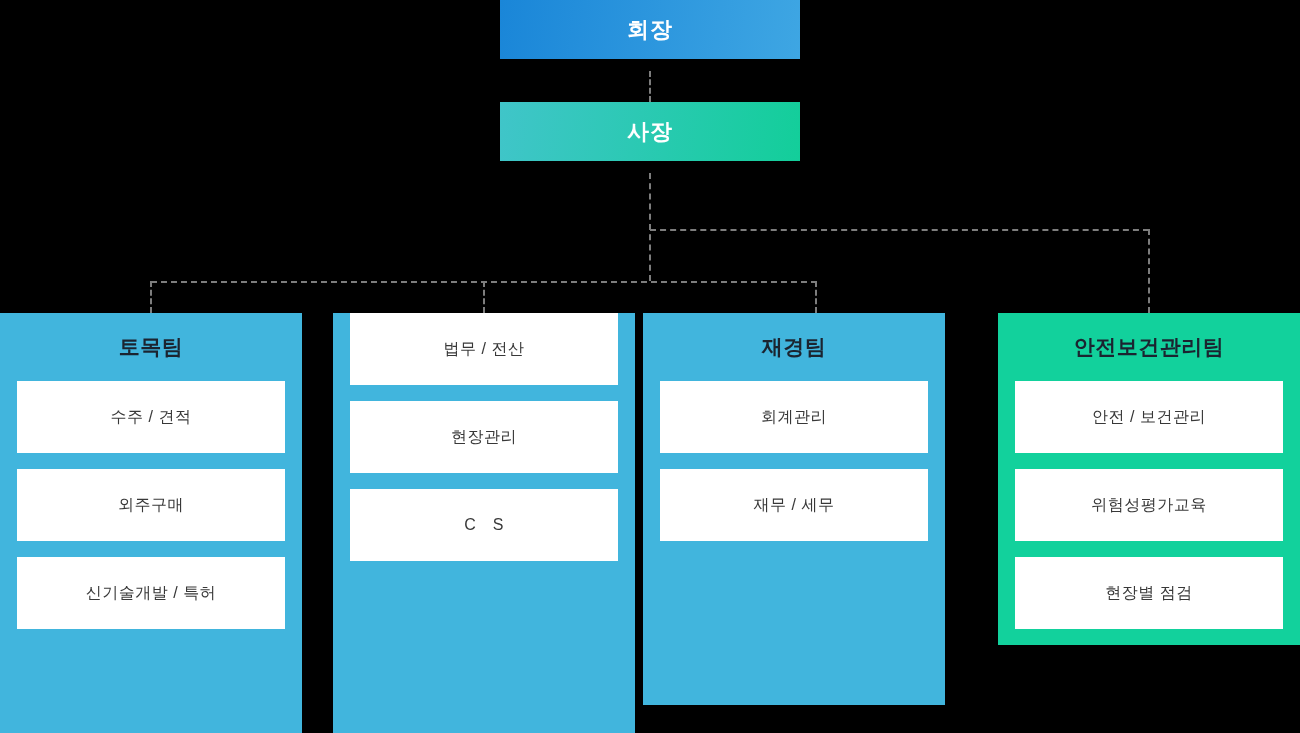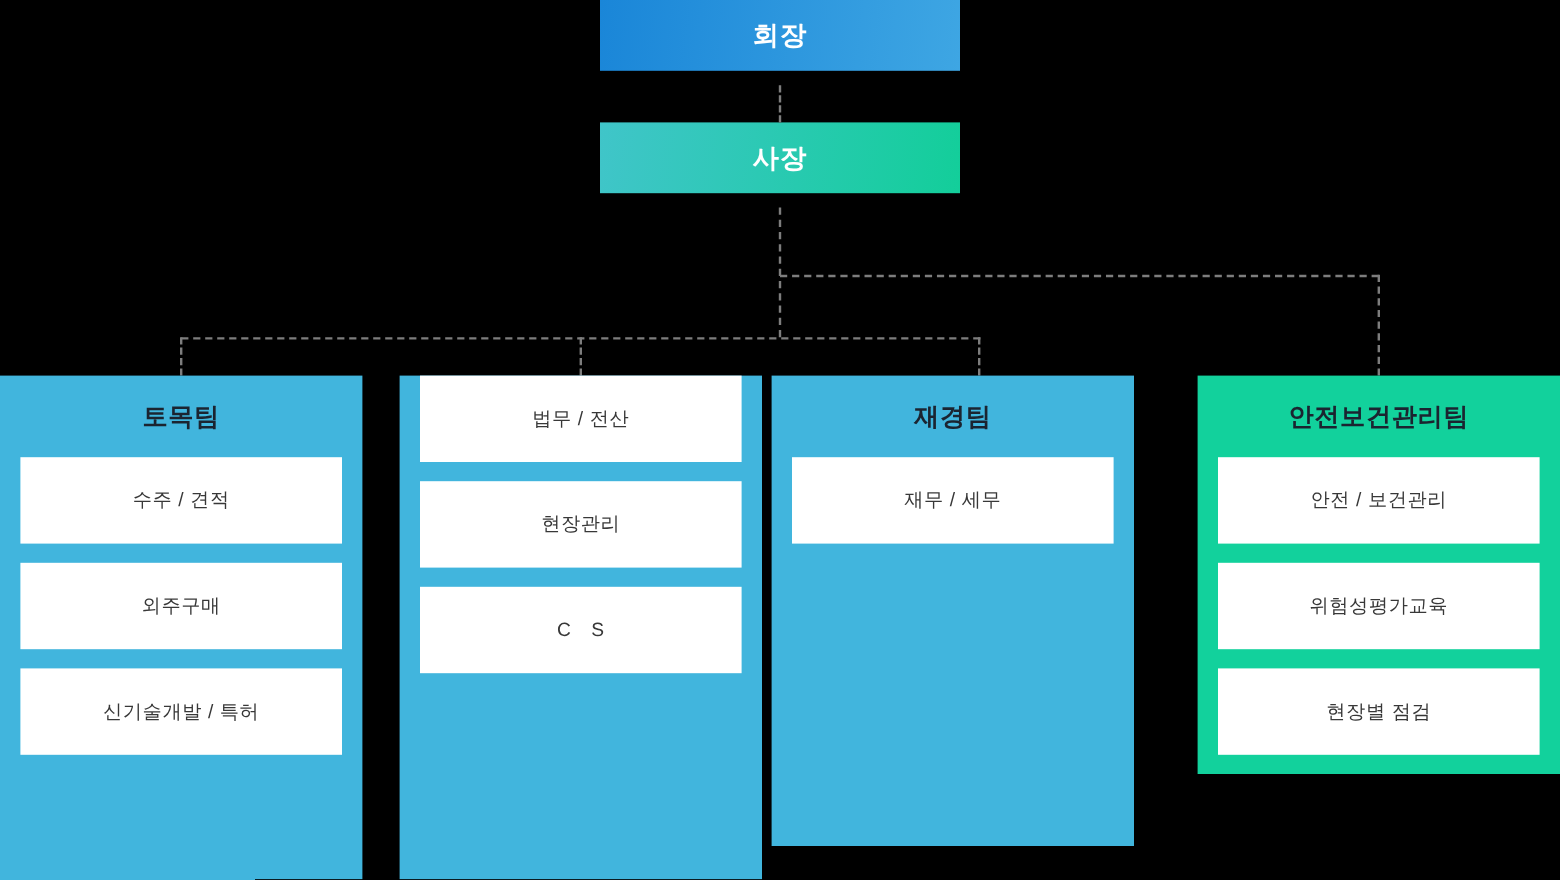--- a/index.html
+++ b/index.html
@@ -105,20 +105,21 @@
   </div>
 
   <div class="team team--blue team-2">
     <div class="team-item">법무 / 전산</div>
     <div class="team-item">현장관리</div>
     <div class="team-item">C　S</div>
   </div>
 
   <div class="team team--blue team-3">
     <div class="team-header">재경팀</div>
+    <div class="team-item">회계관리</div>
     <div class="team-item">재무 / 세무</div>
   </div>
 
   <div class="team team--green team-4">
     <div class="team-header">안전보건관리팀</div>
     <div class="team-item">안전 / 보건관리</div>
     <div class="team-item">위험성평가교육</div>
     <div class="team-item">현장별 점검</div>
   </div>
 

